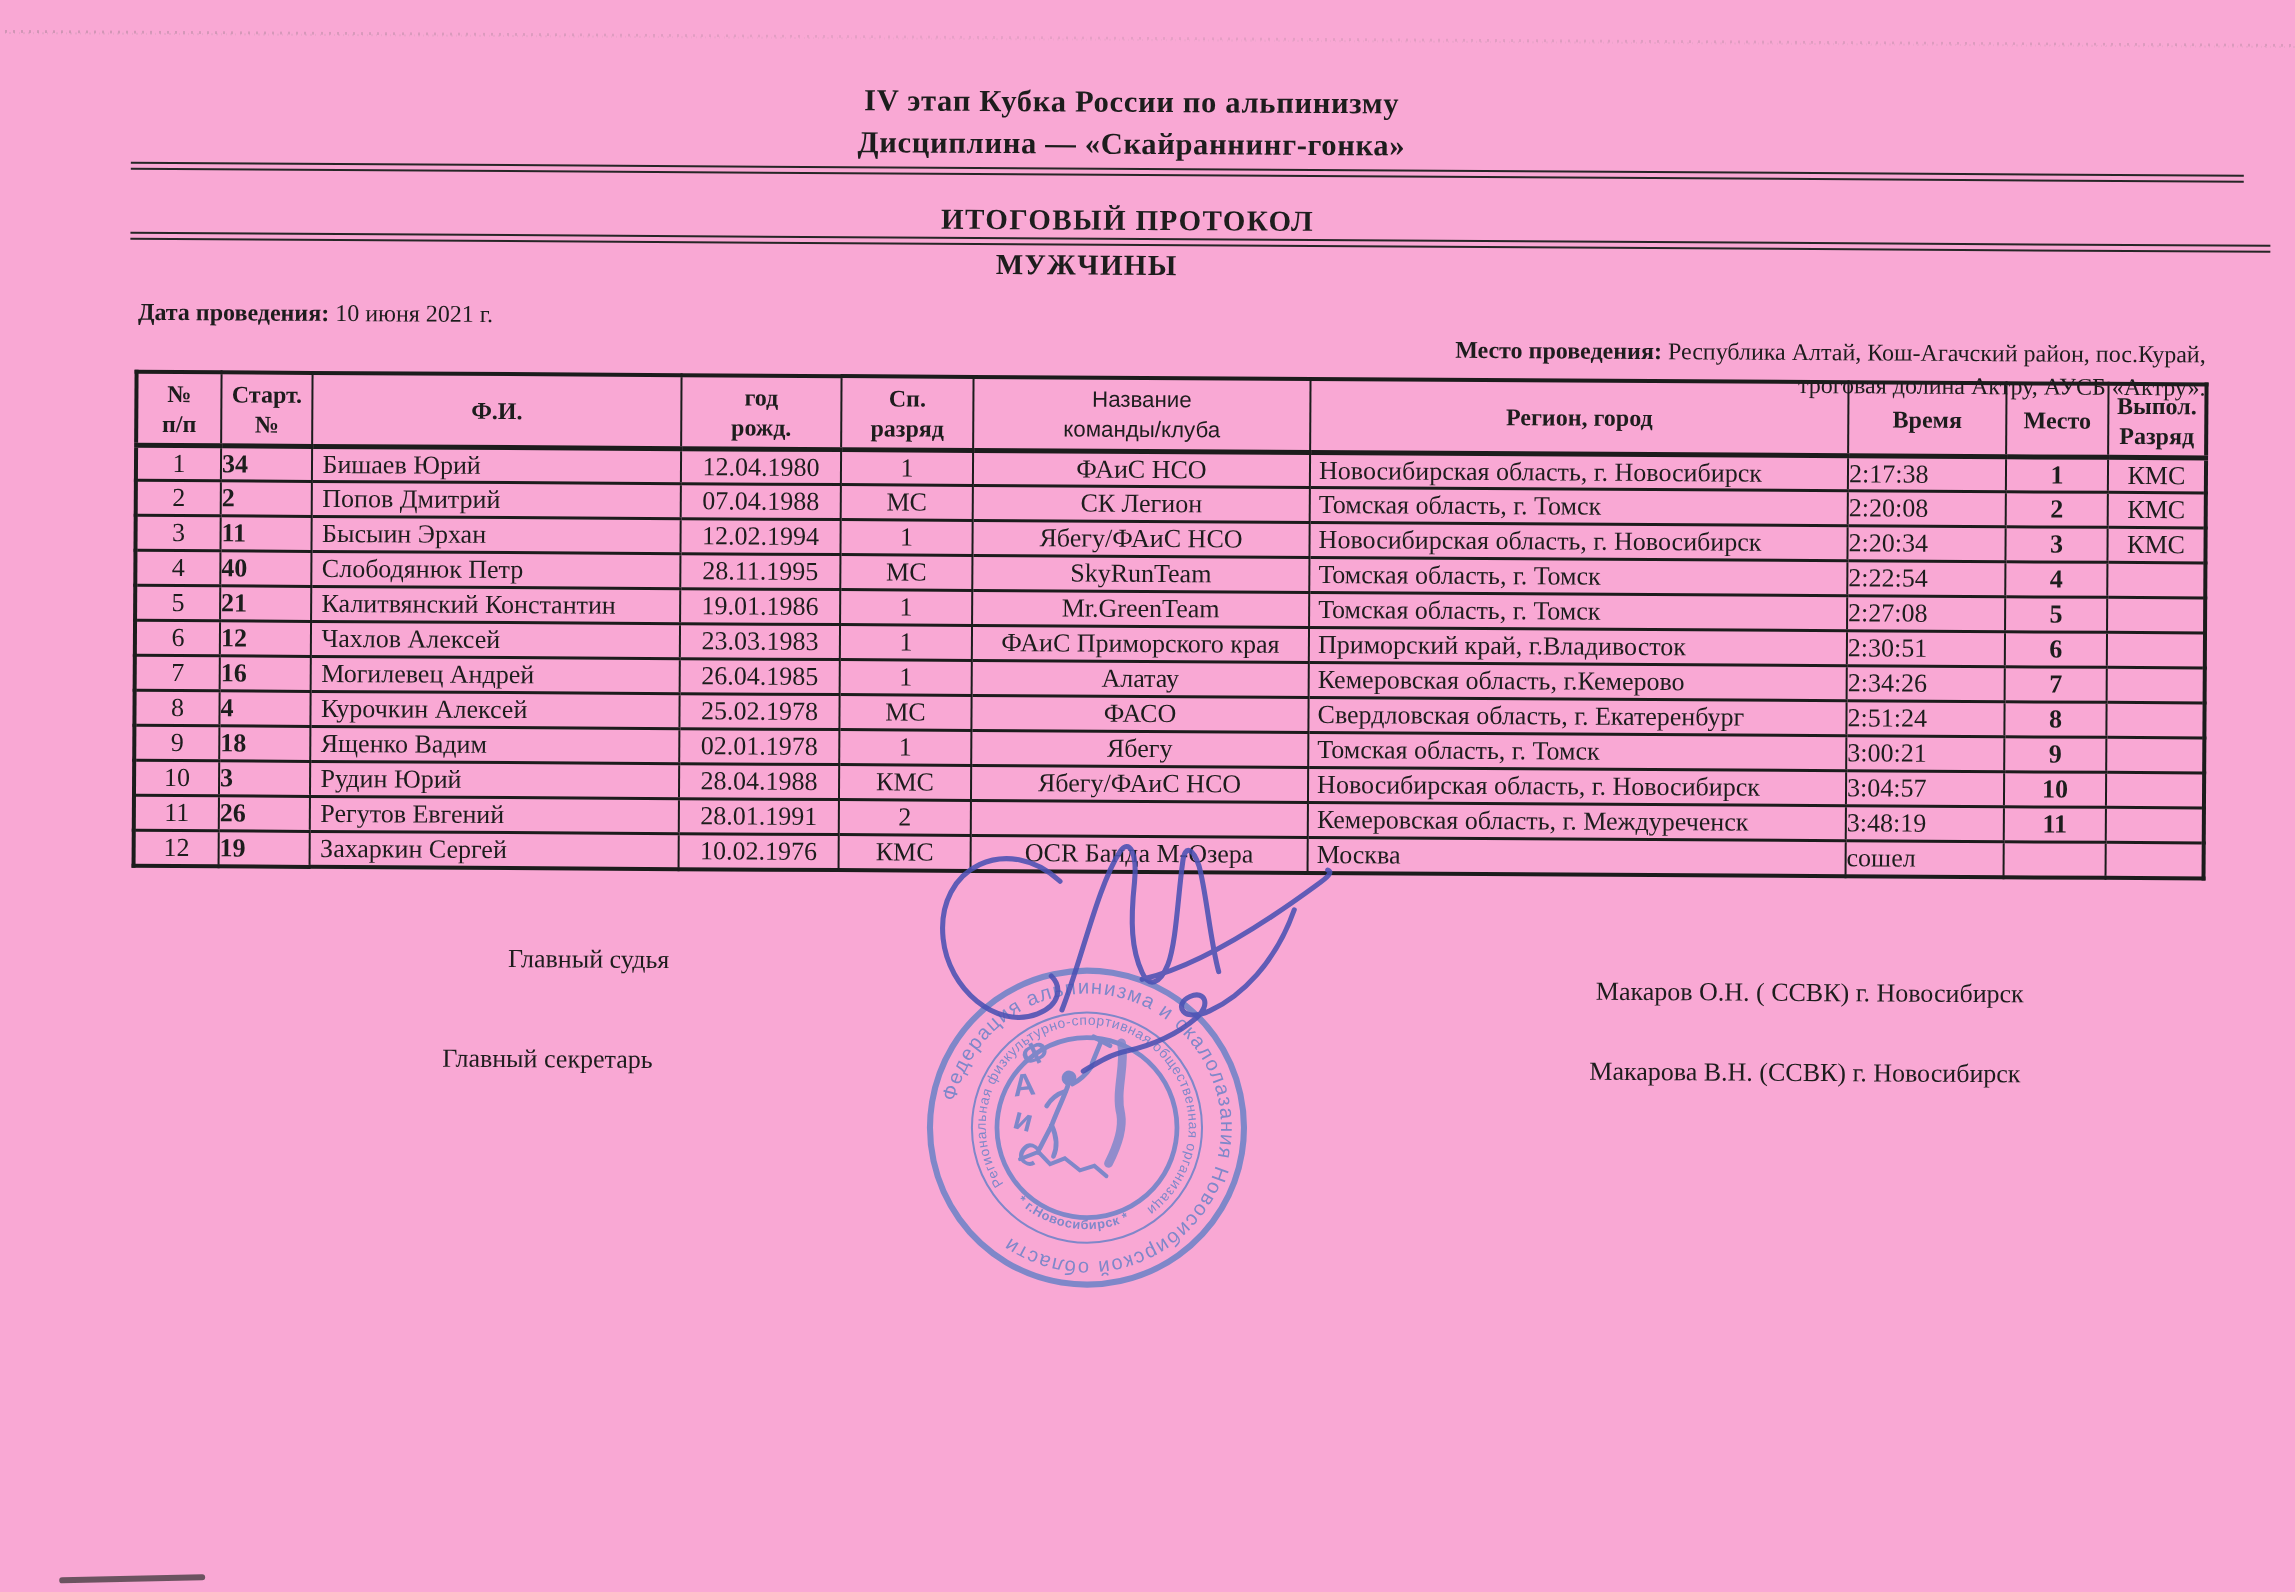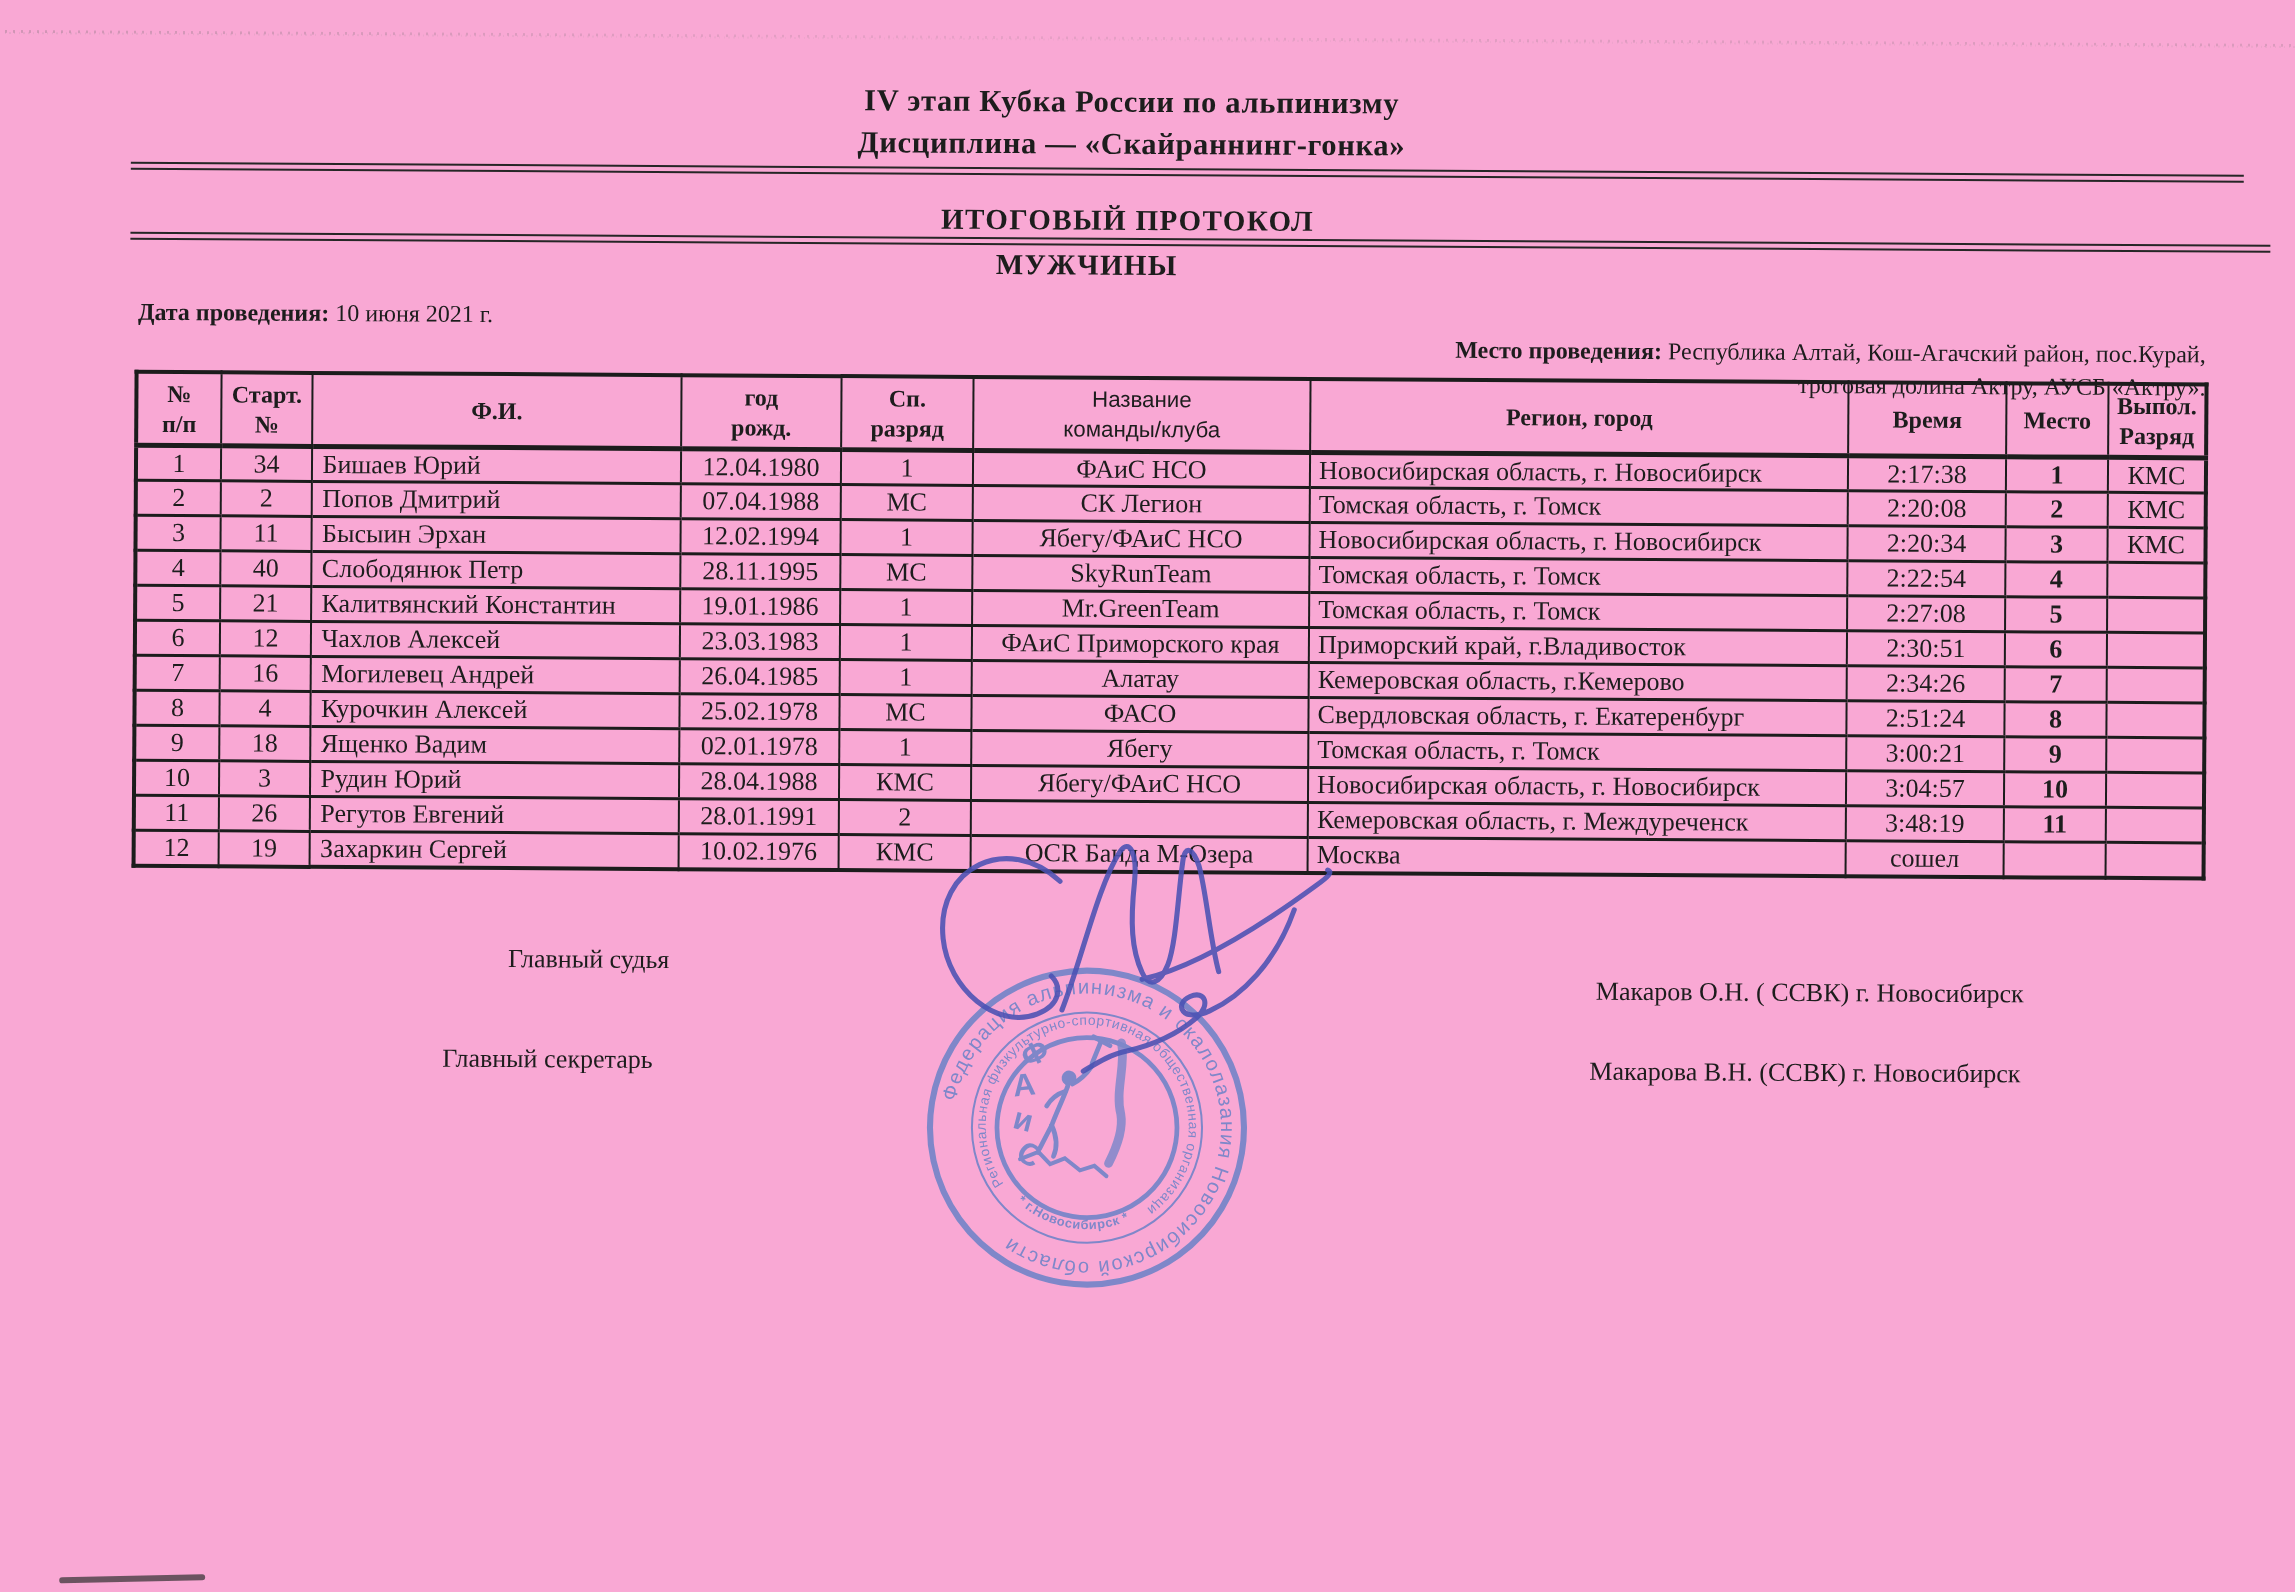--- a/index.html
+++ b/index.html
@@ -39,27 +39,27 @@
   table.results{border:4.7px solid #1c1c1c;}
   .results th,.results td{border:2.7px solid #1c1c1c;border-top-width:3.4px;border-bottom-width:3.4px;
       overflow:hidden;white-space:nowrap;padding:0;}
   .results thead th{border-bottom-width:5.4px;font-size:24px;font-weight:bold;height:69px;vertical-align:middle;text-align:center;}
   .results thead th .hl{line-height:30px;}
   .results thead th .hl:empty{display:none;}
   .results thead th.sans{font-family:"Liberation Sans","DejaVu Sans",sans-serif;font-weight:normal;font-size:22.3px;}
   .results tbody tr{height:35px;}
   .results tbody td{vertical-align:middle;}
   .c-num{text-align:center;}
-  .c-bib{text-align:center;font-weight:normal;margin-left:31px;}
+  .c-bib{text-align:left;font-weight:bold;margin-left:31px;}
   .c-name{text-align:left;padding-left:9.5px !important;}
   .c-dob{text-align:center;}
   .c-rank{text-align:center;}
   .c-team{text-align:center;}
   .c-region{text-align:left;padding-left:8.1px !important;}
-  .c-time{text-align:center;}
+  .c-time{text-align:left;}
   .c-place{text-align:center;font-weight:bold;}
   .c-new{text-align:center;}
 
   
   .f-label{position:absolute;font-size:26px;}
   .f-name{position:absolute;font-size:26px;}
 
   .stamp{position:absolute;left:886px;top:925px;opacity:.92;}
   .signature{position:absolute;left:860px;top:833px;}
 </style>

